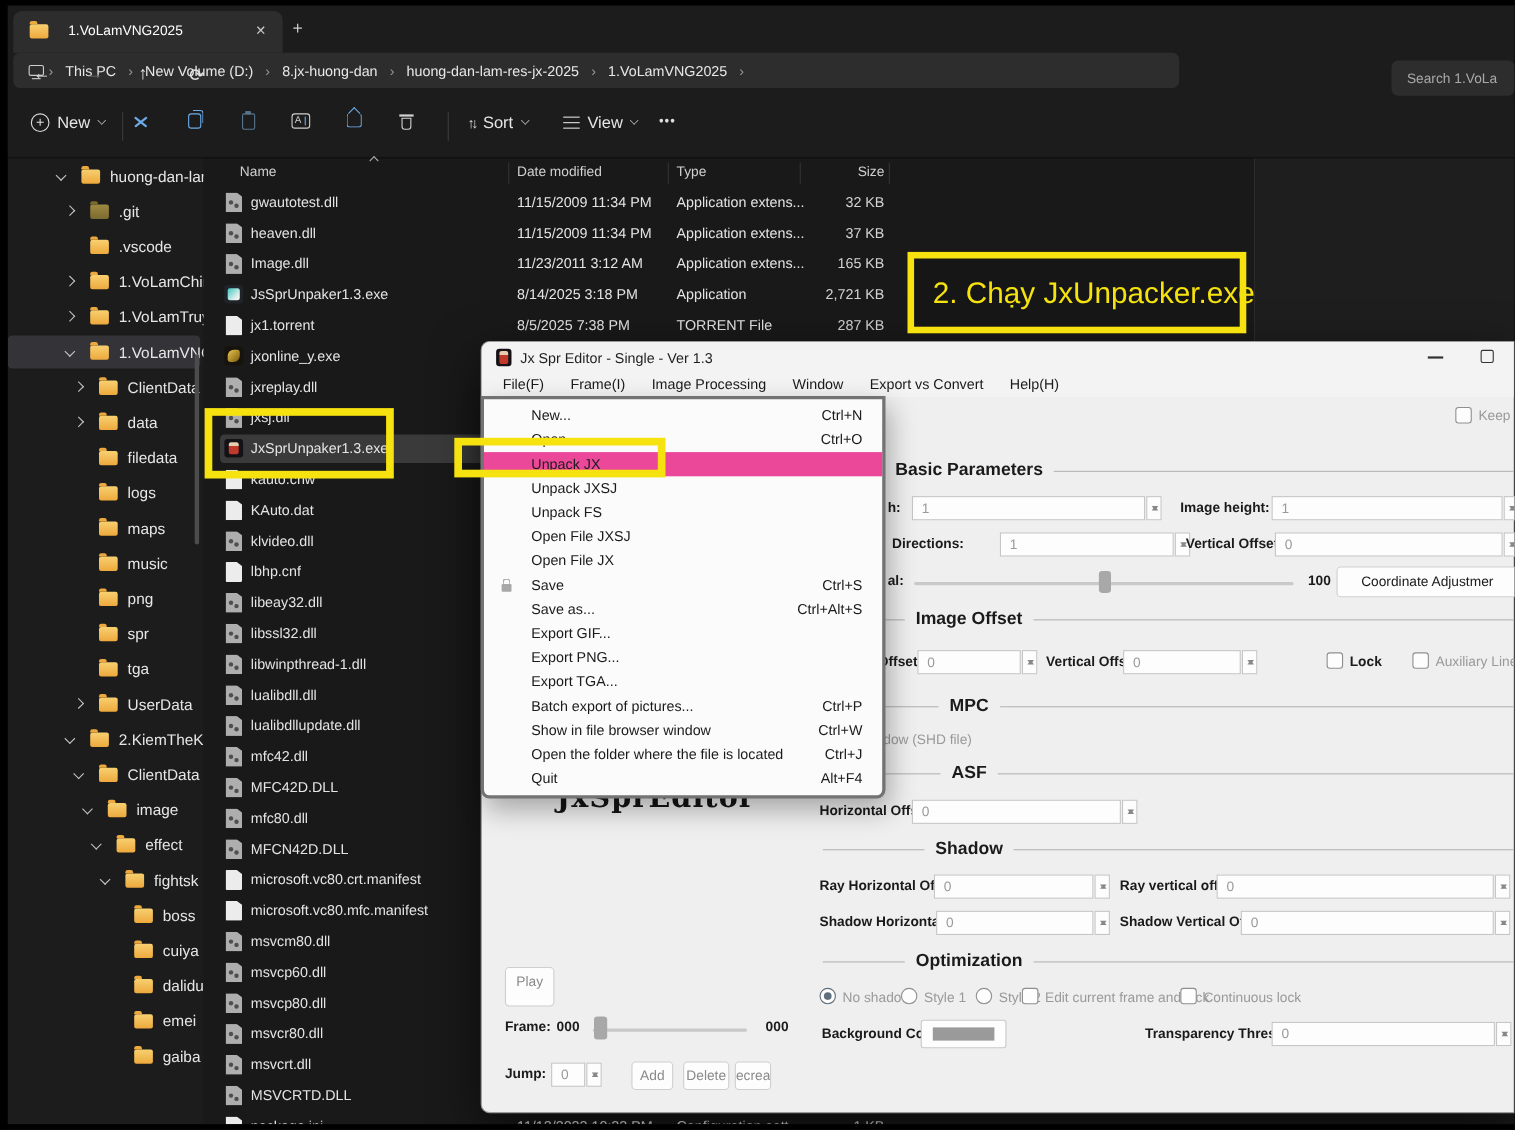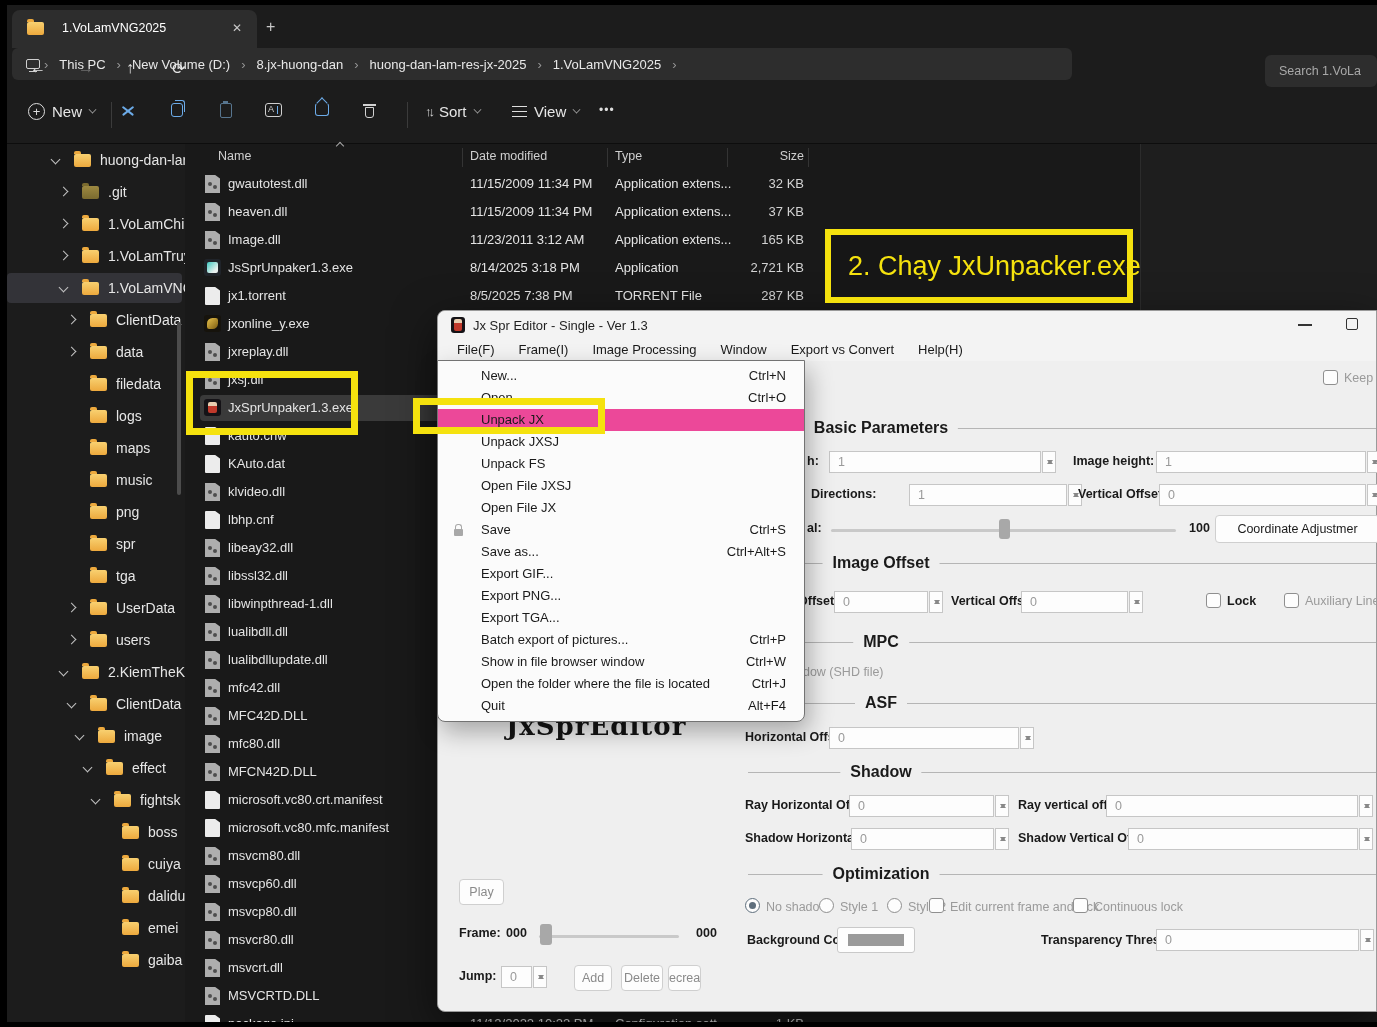--- a/index.html
+++ b/index.html
@@ -126,21 +126,21 @@
   .radio.sel{border-color:#5f6f7d;}
   .radio.sel::after{content:"";position:absolute;left:3px;top:3px;width:7px;height:7px;border-radius:50%;background:#5f6f7d;}
   .wbtn{position:absolute;background:#fdfdfd;border:1px solid #cfcfcf;border-radius:4px;font-size:12.5px;
     color:#8a8a8a;text-align:center;overflow:hidden;white-space:nowrap;}
   .slider-track{position:absolute;height:3px;background:#c9c9c9;border-radius:2px;}
   .slider-thumb{position:absolute;width:11px;height:20px;background:#a8a8a8;border-radius:3px;}
   .swatch{position:absolute;width:78px;height:26px;background:#fdfdfd;border:1px solid #c9c9c9;border-radius:3px;}
   .swatch::after{content:"";position:absolute;left:10px;right:10px;top:6px;bottom:6px;background:#9a9a9a;}
 
   
-  #filemenu{left:437px;top:360px;width:368px;background:#fbfbfb;border:1px solid #737373;
+  #filemenu{left:437px;top:360px;width:368px;background:#fbfbfb;border:3px solid #737373;
     border-radius:0 0 8px 8px;padding:4px 0;z-index:30;box-shadow:4px 10px 24px rgba(0,0,0,.3);}
   .mitem{position:relative;height:22px;line-height:22px;font-size:13px;color:#1a1a1a;
     padding-left:43px;padding-right:16px;}
   .mitem.hover{background:#ec4899;}
   .mlabel{white-space:nowrap;}
   .mshort{position:absolute;right:18px;top:0;color:#1a1a1a;}
   .mlock{display:none;position:absolute;left:16px;top:10px;width:9px;height:7px;background:#a8a8a8;border-radius:1px;}
   .mlock::before{content:"";position:absolute;left:1px;top:-5px;width:5px;height:5px;border:1.5px solid #a8a8a8;border-bottom:none;border-radius:3px 3px 0 0;}
   .mlock.show{display:block;}
 
@@ -239,20 +239,25 @@
         <span class="tfolder" style="left: 67px;"></span>
         <span class="slabel" style="left: 93px;">huong-dan-lar</span>
       </div>
 
       <div class="srow">
         <span class="tchev chev-right" style="left: 53px;"></span>
         <span class="tfolder git" style="left: 75px;"></span>
         <span class="slabel" style="left: 101px;">.git</span>
       </div>
 
+      <div class="srow">
+
+        <span class="tfolder" style="left: 75px;"></span>
+        <span class="slabel" style="left: 101px;">.vscode</span>
+      </div>
 
       <div class="srow">
         <span class="tchev chev-right" style="left: 53px;"></span>
         <span class="tfolder" style="left: 75px;"></span>
         <span class="slabel" style="left: 101px;">1.VoLamChin</span>
       </div>
 
       <div class="srow">
         <span class="tchev chev-right" style="left: 53px;"></span>
         <span class="tfolder" style="left: 75px;"></span>
@@ -318,25 +323,20 @@
         <span class="tfolder" style="left: 83px;"></span>
         <span class="slabel" style="left: 109px;">tga</span>
       </div>
 
       <div class="srow">
         <span class="tchev chev-right" style="left: 61px;"></span>
         <span class="tfolder" style="left: 83px;"></span>
         <span class="slabel" style="left: 109px; text-align: right;">UserData</span>
       </div>
 
-      <div class="srow">
-        <span class="tchev chev-right" style="left: 61px;"></span>
-        <span class="tfolder" style="left: 83px;"></span>
-        <span class="slabel" style="left: 109px;">users</span>
-      </div>
 
       <div class="srow">
         <span class="tchev chev-down" style="left: 53px;"></span>
         <span class="tfolder" style="left: 75px;"></span>
         <span class="slabel" style="left: 101px;">2.KiemTheKir</span>
       </div>
 
       <div class="srow">
         <span class="tchev chev-down" style="left: 61px;"></span>
         <span class="tfolder" style="left: 83px;"></span>
@@ -754,21 +754,21 @@
     <span class="cbx" style="left:491px;top:587px;"></span>
     <span class="lbl gray" style="left:512px;top:589px;">Edit current frame and lock</span>
     <span class="cbx" style="left:635px;top:587px;"></span>
     <span class="lbl gray" style="left:656px;top:589px;">Continuous lock</span>
     <span class="lbl" style="left:309px;top:622px;">Background Color</span>
     <span class="swatch" style="left:399px;top:616px;"></span>
     <span class="lbl" style="left:603px;top:622px;">Transparency Threshold:</span>
     <div class="inp" style="left:718px;top:618px;width:203px;">0</div>
     <span class="spin" style="left:922px;top:618px;"></span>
 
-    <div class="wbtn" style="left:21px;top:568px;width:45px;height:26px;line-height:24px;">Play</div>
+    <div class="wbtn" style="left:21px;top:568px;width:45px;height:36px;line-height:24px;">Play</div>
     <span class="lbl" style="left:21px;top:615px;">Frame:</span>
     <span class="lbl" style="left:68px;top:615px;">000</span>
     <div class="slider-track" style="left:101px;top:624px;width:140px;"></div>
     <div class="slider-thumb" style="left:102px;top:613px;width:12px;height:21px;"></div>
     <span class="lbl" style="left:258px;top:615px;">000</span>
     <span class="lbl" style="left:21px;top:658px;">Jump:</span>
     <div class="inp" style="left:63px;top:655px;width:31px;">0</div>
     <span class="spin" style="left:95px;top:655px;"></span>
     <div class="wbtn" style="left:136px;top:654px;width:38px;height:26px;line-height:24px;">Add</div>
     <div class="wbtn" style="left:183px;top:654px;width:42px;height:26px;line-height:24px;">Delete</div>

